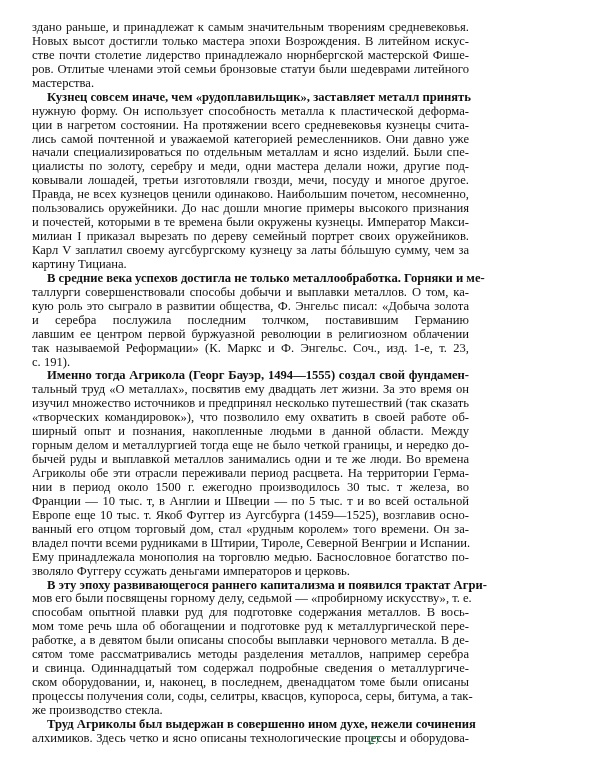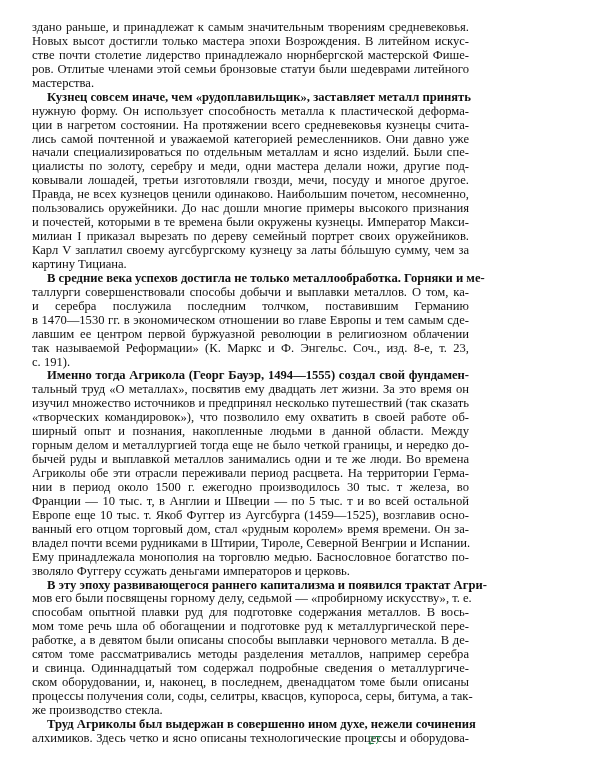--- a/index.html
+++ b/index.html
@@ -57,40 +57,40 @@
     <span class="line">пользовались оружейники. До нас дошли многие примеры высокого признания</span>
     <span class="line">и почестей, которыми в те времена были окружены кузнецы. Император Макси-</span>
     <span class="line">милиан I приказал вырезать по дереву семейный портрет своих оружейников.</span>
     <span class="line">Карл V заплатил своему аугсбургскому кузнецу за латы бóльшую сумму, чем за</span>
     <span class="line last">картину  Тициана.</span>
   </div>
 
   <div>
     <span class="line indent">В средние века успехов достигла не только металлообработка. Горняки и ме-</span>
     <span class="line">таллурги совершенствовали способы добычи и выплавки металлов. О том, ка-</span>
+    <span class="line">кую роль это сыграло в развитии общества, Ф. Энгельс писал: «Добыча золота</span>
     <span class="line">и   серебра   послужила   последним   толчком,   поставившим   Германию</span>
-    <span class="line">в 1470—1530 гг. в экономическом отношении во главе Европы и тем самым сде-</span>
     <span class="line">лавшим ее центром первой буржуазной революции в религиозном облачении</span>
-    <span class="line">так называемой Реформации» (К. Маркс и Ф. Энгельс. Соч., изд. 8-е, т. 23,</span>
+    <span class="line">так называемой Реформации» (К. Маркс и Ф. Энгельс. Соч., изд. 1-е, т. 23,</span>
     <span class="line last">с. 191).</span>
   </div>
 
   <div>
     <span class="line indent">Именно тогда Агрикола (Георг Бауэр, 1494—1555) создал свой фундамен-</span>
     <span class="line">тальный труд «О металлах», посвятив ему двадцать лет жизни. За это время он</span>
     <span class="line">изучил множество источников и предпринял несколько путешествий (так сказать</span>
     <span class="line">«творческих командировок»), что позволило ему охватить в своей работе об-</span>
     <span class="line">ширный опыт и познания, накопленные людьми в данной области. Между</span>
     <span class="line">горным делом и металлургией тогда еще не было четкой границы, и нередко до-</span>
     <span class="line">бычей руды и выплавкой металлов занимались одни и те же люди. Во времена</span>
     <span class="line">Агриколы обе эти отрасли переживали период расцвета. На территории Герма-</span>
     <span class="line">нии в период около 1500 г. ежегодно производилось 30 тыс. т железа, во</span>
     <span class="line">Франции — 10 тыс. т, в Англии и Швеции — по 5 тыс. т и во всей остальной</span>
     <span class="line">Европе еще 10 тыс. т. Якоб Фуггер из Аугсбурга (1459—1525), возглавив осно-</span>
-    <span class="line">ванный его отцом торговый дом, стал «рудным королем» время времени. Он за-</span>
+    <span class="line">ванный его отцом торговый дом, стал «рудным королем» того времени. Он за-</span>
     <span class="line">владел почти всеми рудниками в Штирии, Тироле, Северной Венгрии и Испании.</span>
     <span class="line">Ему принадлежала монополия на торговлю медью. Баснословное богатство по-</span>
     <span class="line last">зволяло Фуггеру ссужать деньгами императоров и церковь.</span>
   </div>
 
   <div>
     <span class="line indent">В эту эпоху развивающегося раннего капитализма и появился трактат Агри-</span>
     <span class="line">мов его были посвящены горному делу, седьмой — «пробирному искусству», т. е.</span>
     <span class="line">способам опытной плавки руд для подготовке содержания металлов. В вось-</span>
     <span class="line">мом томе речь шла об обогащении и подготовке руд к металлургической пере-</span>

